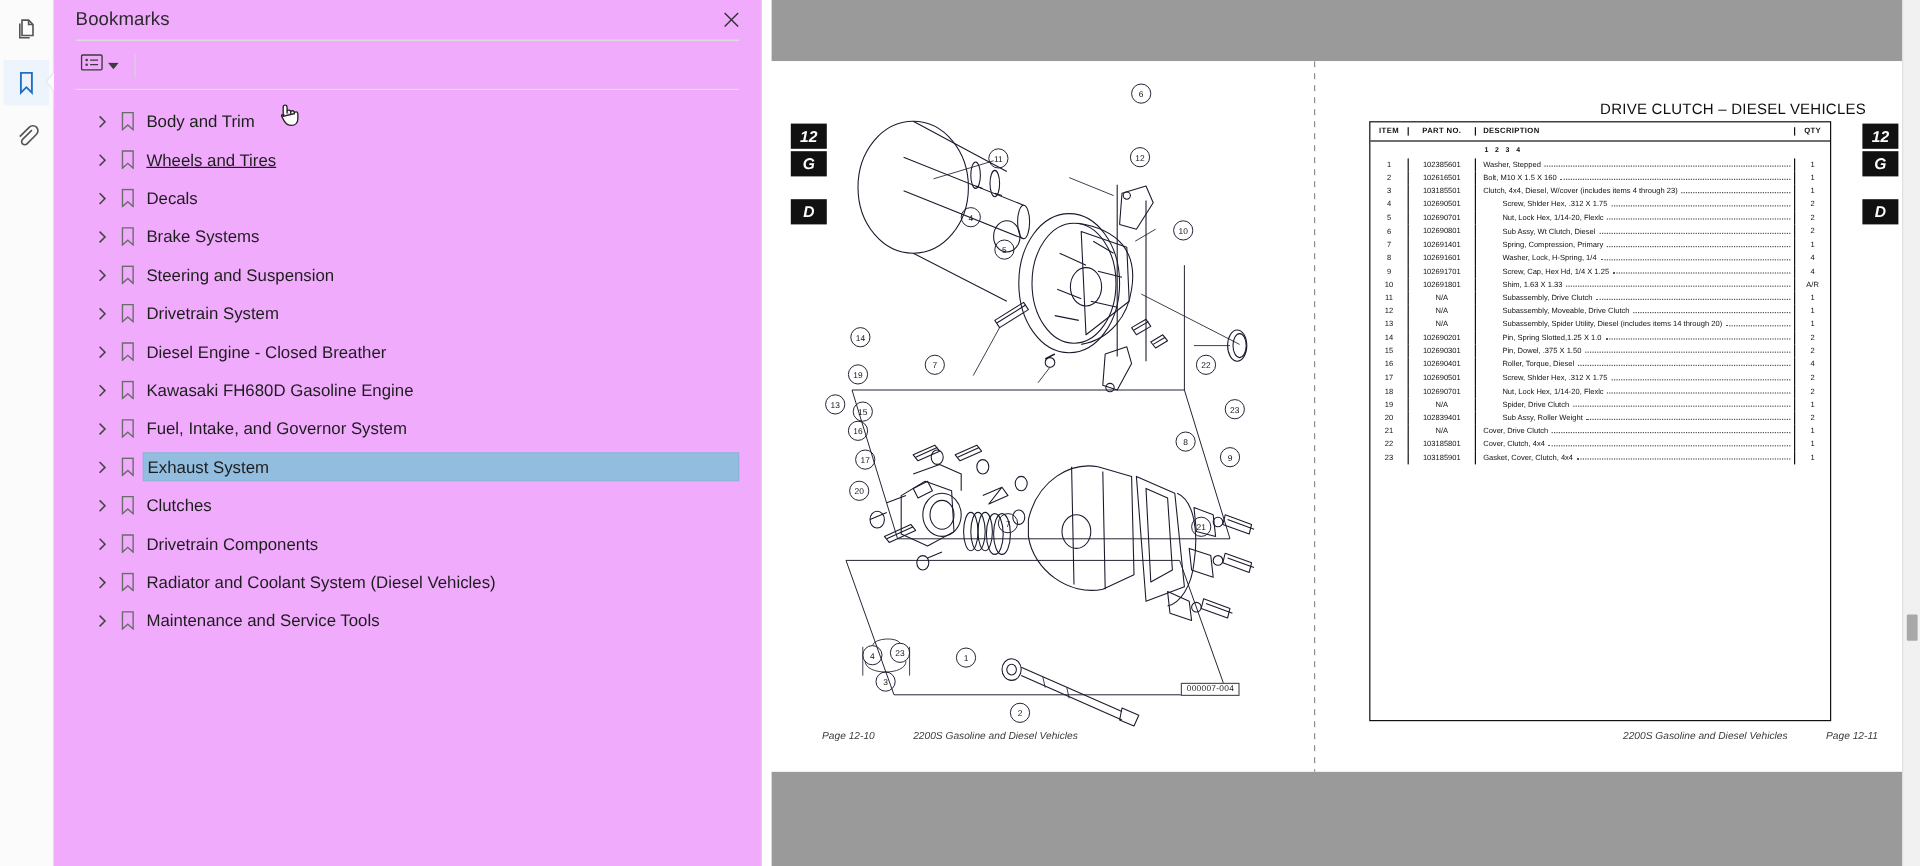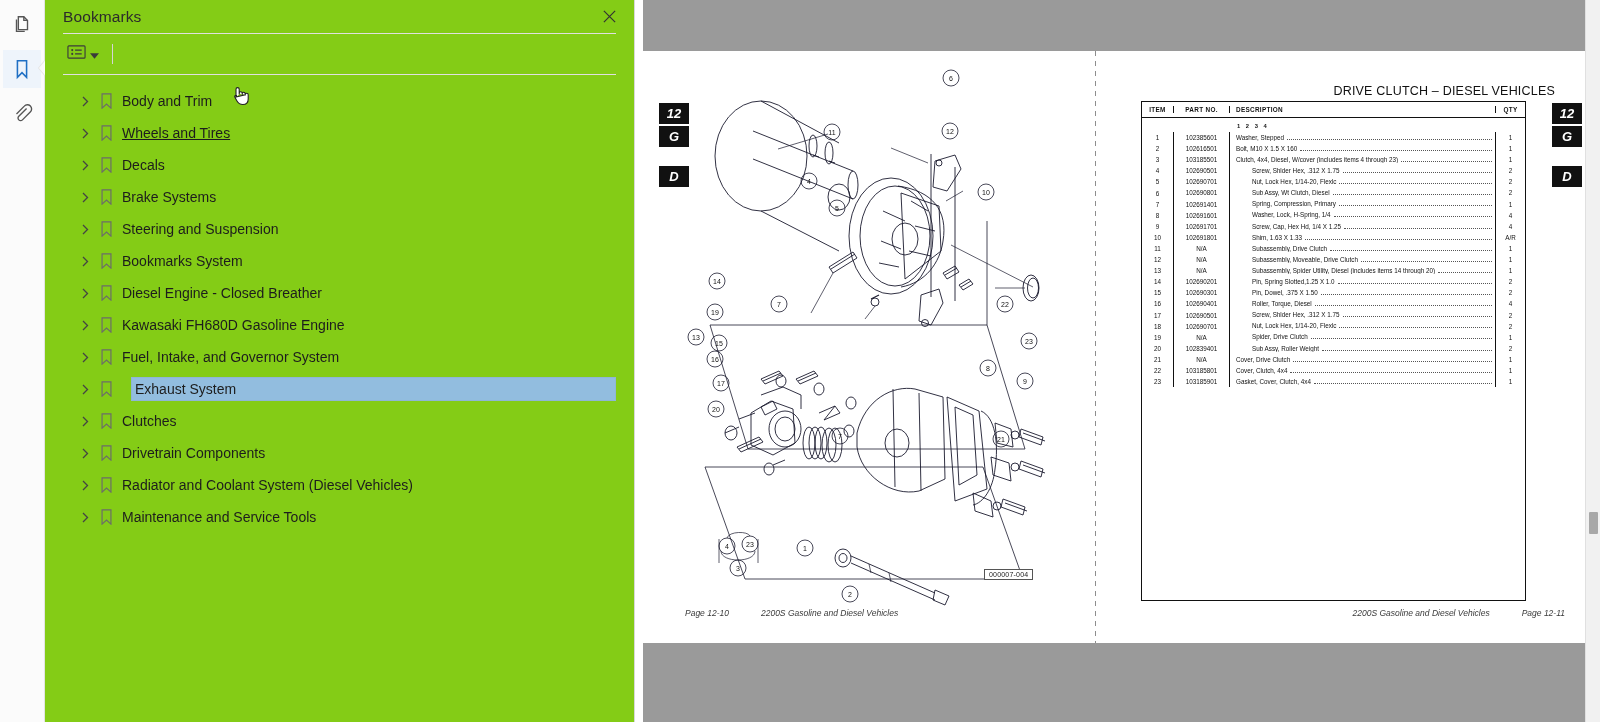--- a/index.html
+++ b/index.html
@@ -32,21 +32,21 @@
     width: 0; height: 0;
     border-top: 11px solid transparent;
     border-bottom: 11px solid transparent;
     border-right: 9px solid #fbfbfb;
     filter: drop-shadow(-1px 0 0 #e3e3e3);
   }
 
   
   .panel {
     width: 590px; flex: 0 0 590px;
-    height: 722px; background: #84cc16;
+    height: 722px; background: #f0abfc;
     border-right: 1px solid #d8d8d8;
     display: flex; flex-direction: column;
     position: relative;
   }
   .panel-head {
     height: 33px; display: flex; align-items: center;
     padding: 0 14px 0 18px;
     justify-content: space-between;
   }
   .panel-title {
@@ -91,21 +91,21 @@
   .bm-label {
     font-size: 14px; color: #1d1d1d; line-height: 20px;
     padding: 1px 3px; white-space: nowrap;
   }
   .bm-row.selected .bm-label {
     background: transparent;
   }
   .bm-row.selected .hl {
     background: #92bddf;
     display: block;
-    margin-left: 12px;
+    margin-left: 0px;
     flex: 1;
     height: 24px;
     display: flex; align-items: center;
     border: 1px solid #8fb6d6;
   }
   .bm-row.underline .bm-label { text-decoration: underline; }
 
   
   .cursor-hand {
     position: absolute; left: 186px; top: 84px;
@@ -358,21 +358,21 @@
           <div class="chev">
             <svg width="7" height="11" viewBox="0 0 7 11" fill="none" stroke="#444" stroke-width="1.3">
               <path d="M1 1l4.5 4.5L1 10"></path>
             </svg>
           </div>
           <div class="bmicon">
             <svg width="13" height="16" viewBox="0 0 14 18" fill="none" stroke="#6b6b6b" stroke-width="1.3">
               <path d="M2 1h10v16l-5-4.5L2 17z"></path>
             </svg>
           </div>
-          <span class="bm-label">Bookmarks System</span>
+          <span class="bm-label">Drivetrain System</span>
         </div>
         <div class="bm-row">
           <div class="chev">
             <svg width="7" height="11" viewBox="0 0 7 11" fill="none" stroke="#444" stroke-width="1.3">
               <path d="M1 1l4.5 4.5L1 10"></path>
             </svg>
           </div>
           <div class="bmicon">
             <svg width="13" height="16" viewBox="0 0 14 18" fill="none" stroke="#6b6b6b" stroke-width="1.3">
               <path d="M2 1h10v16l-5-4.5L2 17z"></path>

